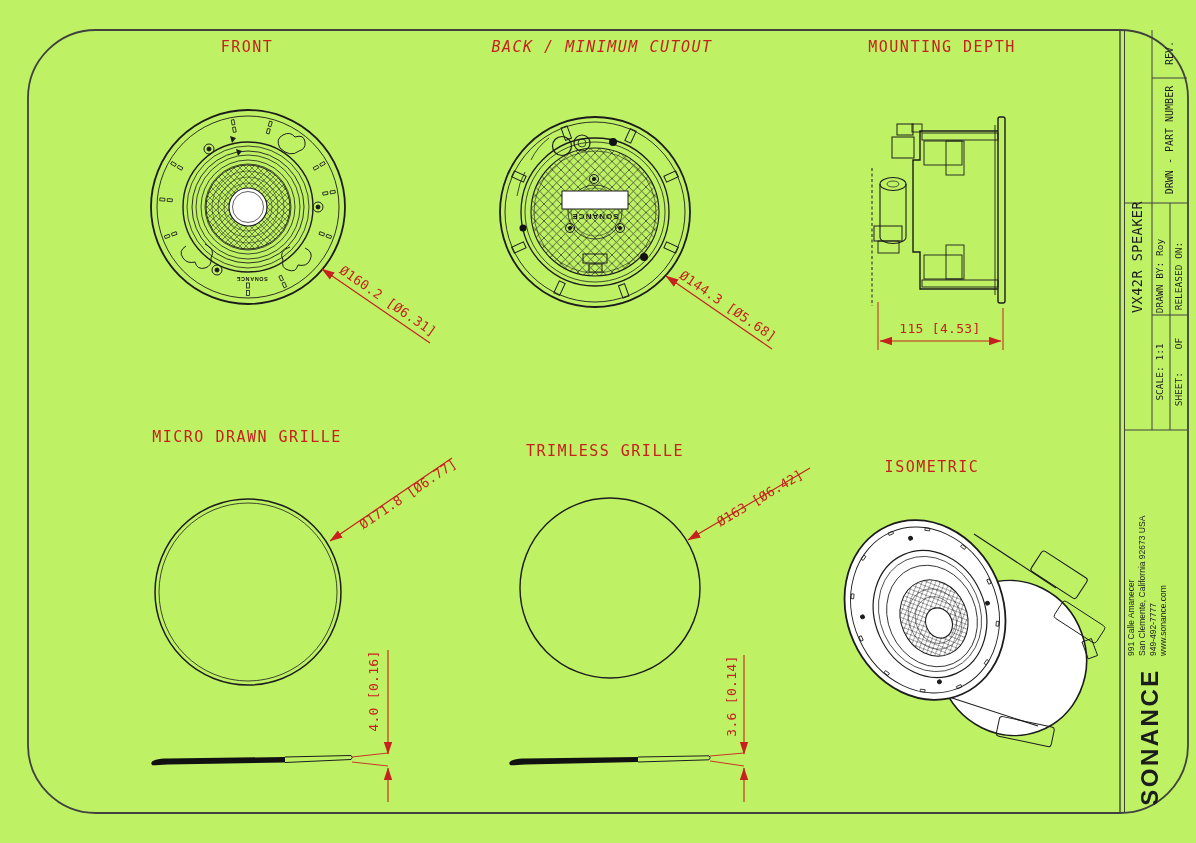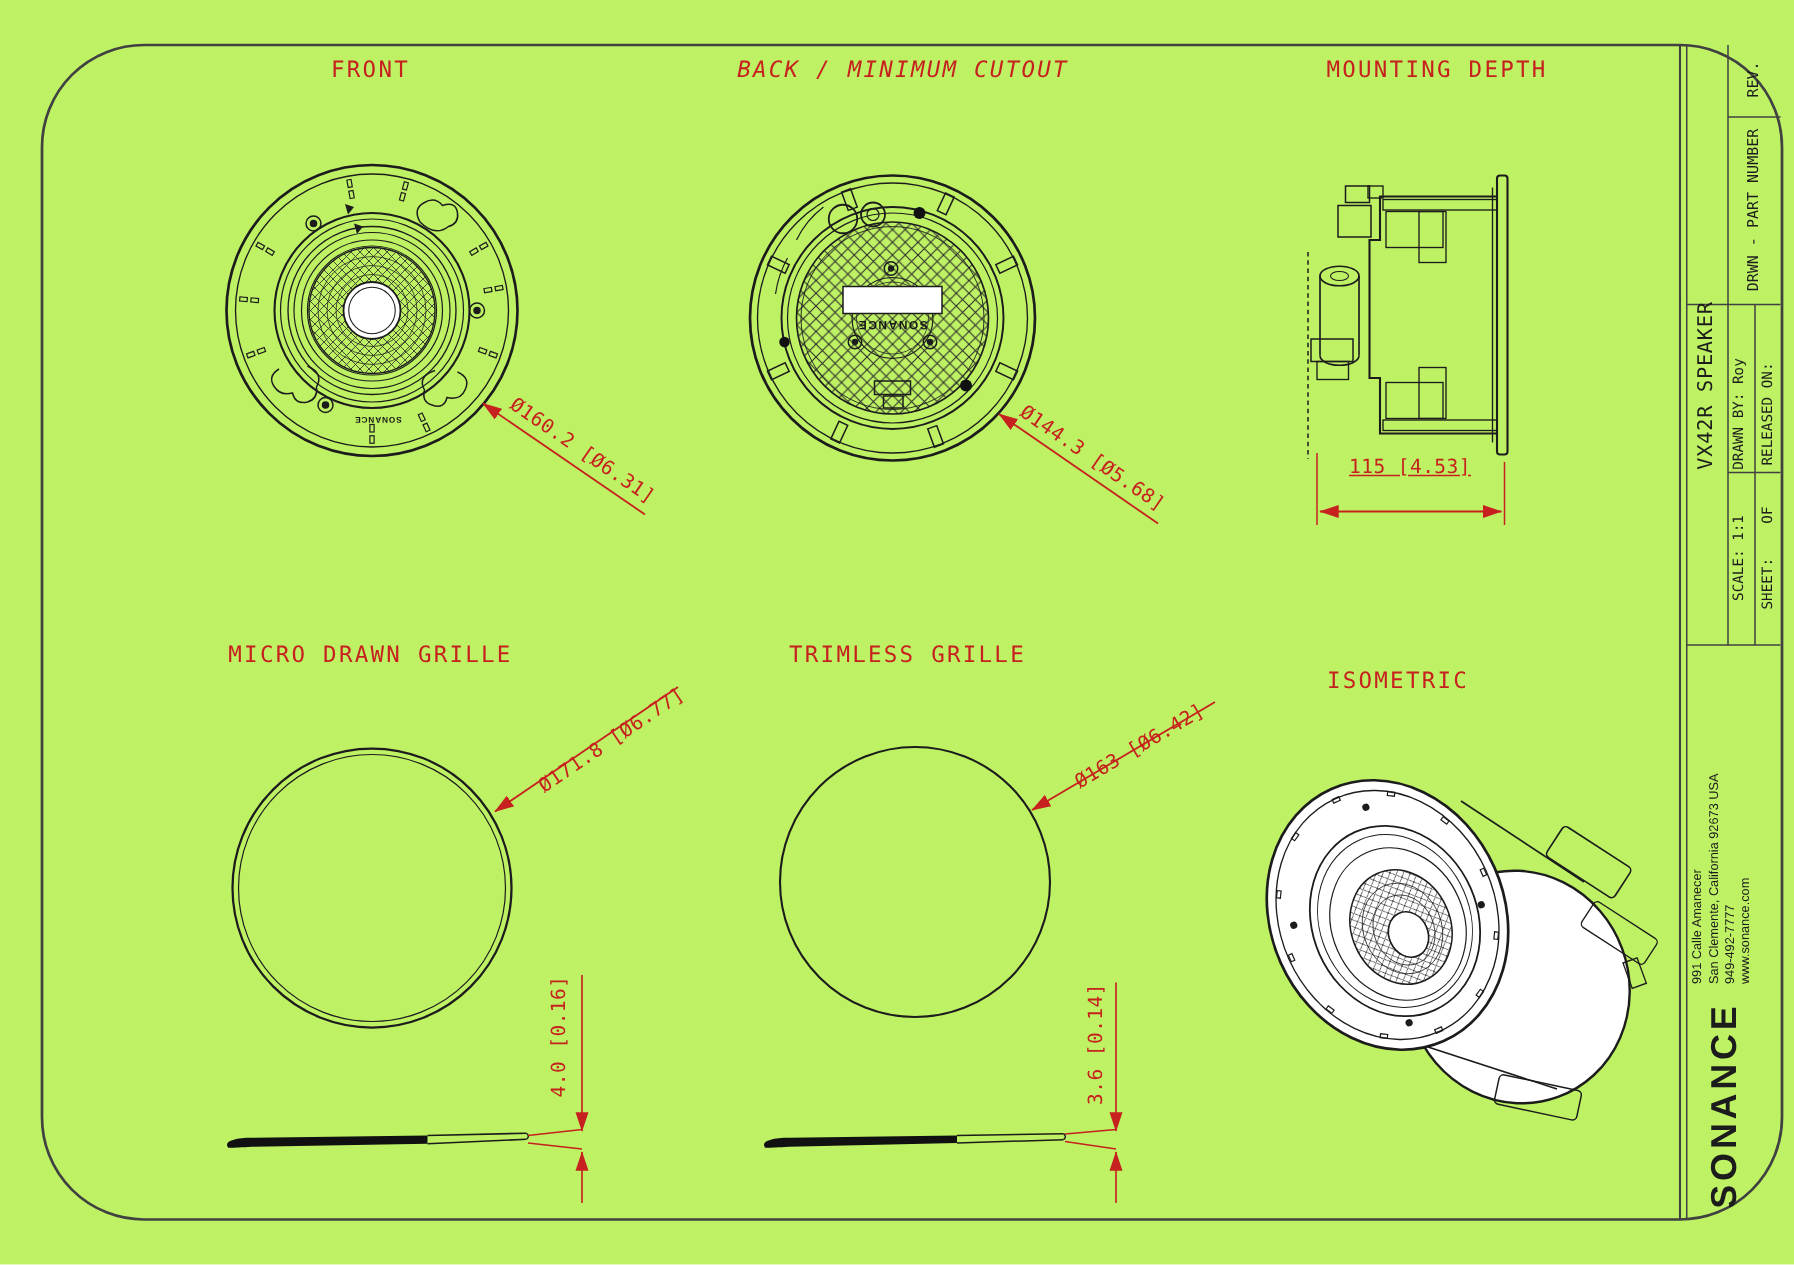--- a/index.html
+++ b/index.html
@@ -246,28 +246,28 @@
           <circle cx="984.8874012299223" cy="629.1526093375866" r="1.9" fill="#1c1c1c"></circle>
           <circle cx="908.9532192036437" cy="681.478511145391" r="1.9" fill="#1c1c1c"></circle>
           <circle cx="865.1125987700777" cy="590.8473906624135" r="1.9" fill="#1c1c1c"></circle>
           <circle cx="941.0467807963563" cy="538.521488854609" r="1.9" fill="#1c1c1c"></circle>
         </g>
   </g>
 </svg>
 
 <div class="t red title" style="left:247px;top:47px;transform:translate(-50%,-50%);">FRONT</div>
 <div class="t red title" style="left:602px;top:47px;transform:translate(-50%,-50%);font-style:italic;">BACK / MINIMUM CUTOUT</div>
-<div class="t red title" style="left:942px;top:47px;transform:translate(-50%,-50%);margin-left:16px;">MOUNTING DEPTH</div>
+<div class="t red title" style="left:942px;top:47px;transform:translate(-50%,-50%);">MOUNTING DEPTH</div>
 <div class="t red title" style="left:247px;top:437px;transform:translate(-50%,-50%);">MICRO DRAWN GRILLE</div>
-<div class="t red title" style="left:605px;top:437px;transform:translate(-50%,-50%);">TRIMLESS GRILLE</div>
-<div class="t red title" style="left:932px;top:454px;transform:translate(-50%,-50%);">ISOMETRIC</div>
+<div class="t red title" style="left:605px;top:451px;transform:translate(-50%,-50%);">TRIMLESS GRILLE</div>
+<div class="t red title" style="left:932px;top:467px;transform:translate(-50%,-50%);">ISOMETRIC</div>
 
 <div class="t red dim" style="left:388px;top:301px;transform:translate(-50%,-50%) rotate(34.5deg);">Ø160.2 [Ø6.31]</div>
 <div class="t red dim" style="left:728px;top:306px;transform:translate(-50%,-50%) rotate(34.5deg);">Ø144.3 [Ø5.68]</div>
-<div class="t red dim" style="left:940px;top:312px;transform:translate(-50%,-50%);text-decoration:underline;">115 [4.53]</div>
+<div class="t red dim" style="left:940px;top:328px;transform:translate(-50%,-50%);">115 [4.53]</div>
 <div class="t red dim" style="left:408px;top:494px;transform:translate(-50%,-50%) rotate(-34deg);">Ø171.8 [Ø6.77]</div>
 <div class="t red dim" style="left:760px;top:498px;transform:translate(-50%,-50%) rotate(-30.5deg);">Ø163 [Ø6.42]</div>
 <div class="t red dim" style="left:373px;top:691px;transform:translate(-50%,-50%) rotate(-90deg);">4.0 [0.16]</div>
 <div class="t red dim" style="left:731px;top:696px;transform:translate(-50%,-50%) rotate(-90deg);">3.6 [0.14]</div>
 
 <div class="t brandmark" style="left:252px;top:278px;font-size:5.5px;letter-spacing:0.6px;transform:translate(-50%,-50%) rotate(180deg);">SONANCE</div>
 <div class="t brandmark" style="left:595px;top:216px;font-size:8px;letter-spacing:1px;transform:translate(-50%,-50%) rotate(180deg);">SONANCE</div>
 
 <div class="t blk tb" style="left:1170px;top:53px;transform:translate(-50%,-50%) rotate(-90deg);">REV.</div>
 <div class="t blk tb" style="left:1170px;top:140px;transform:translate(-50%,-50%) rotate(-90deg);">DRWN - PART NUMBER</div>

